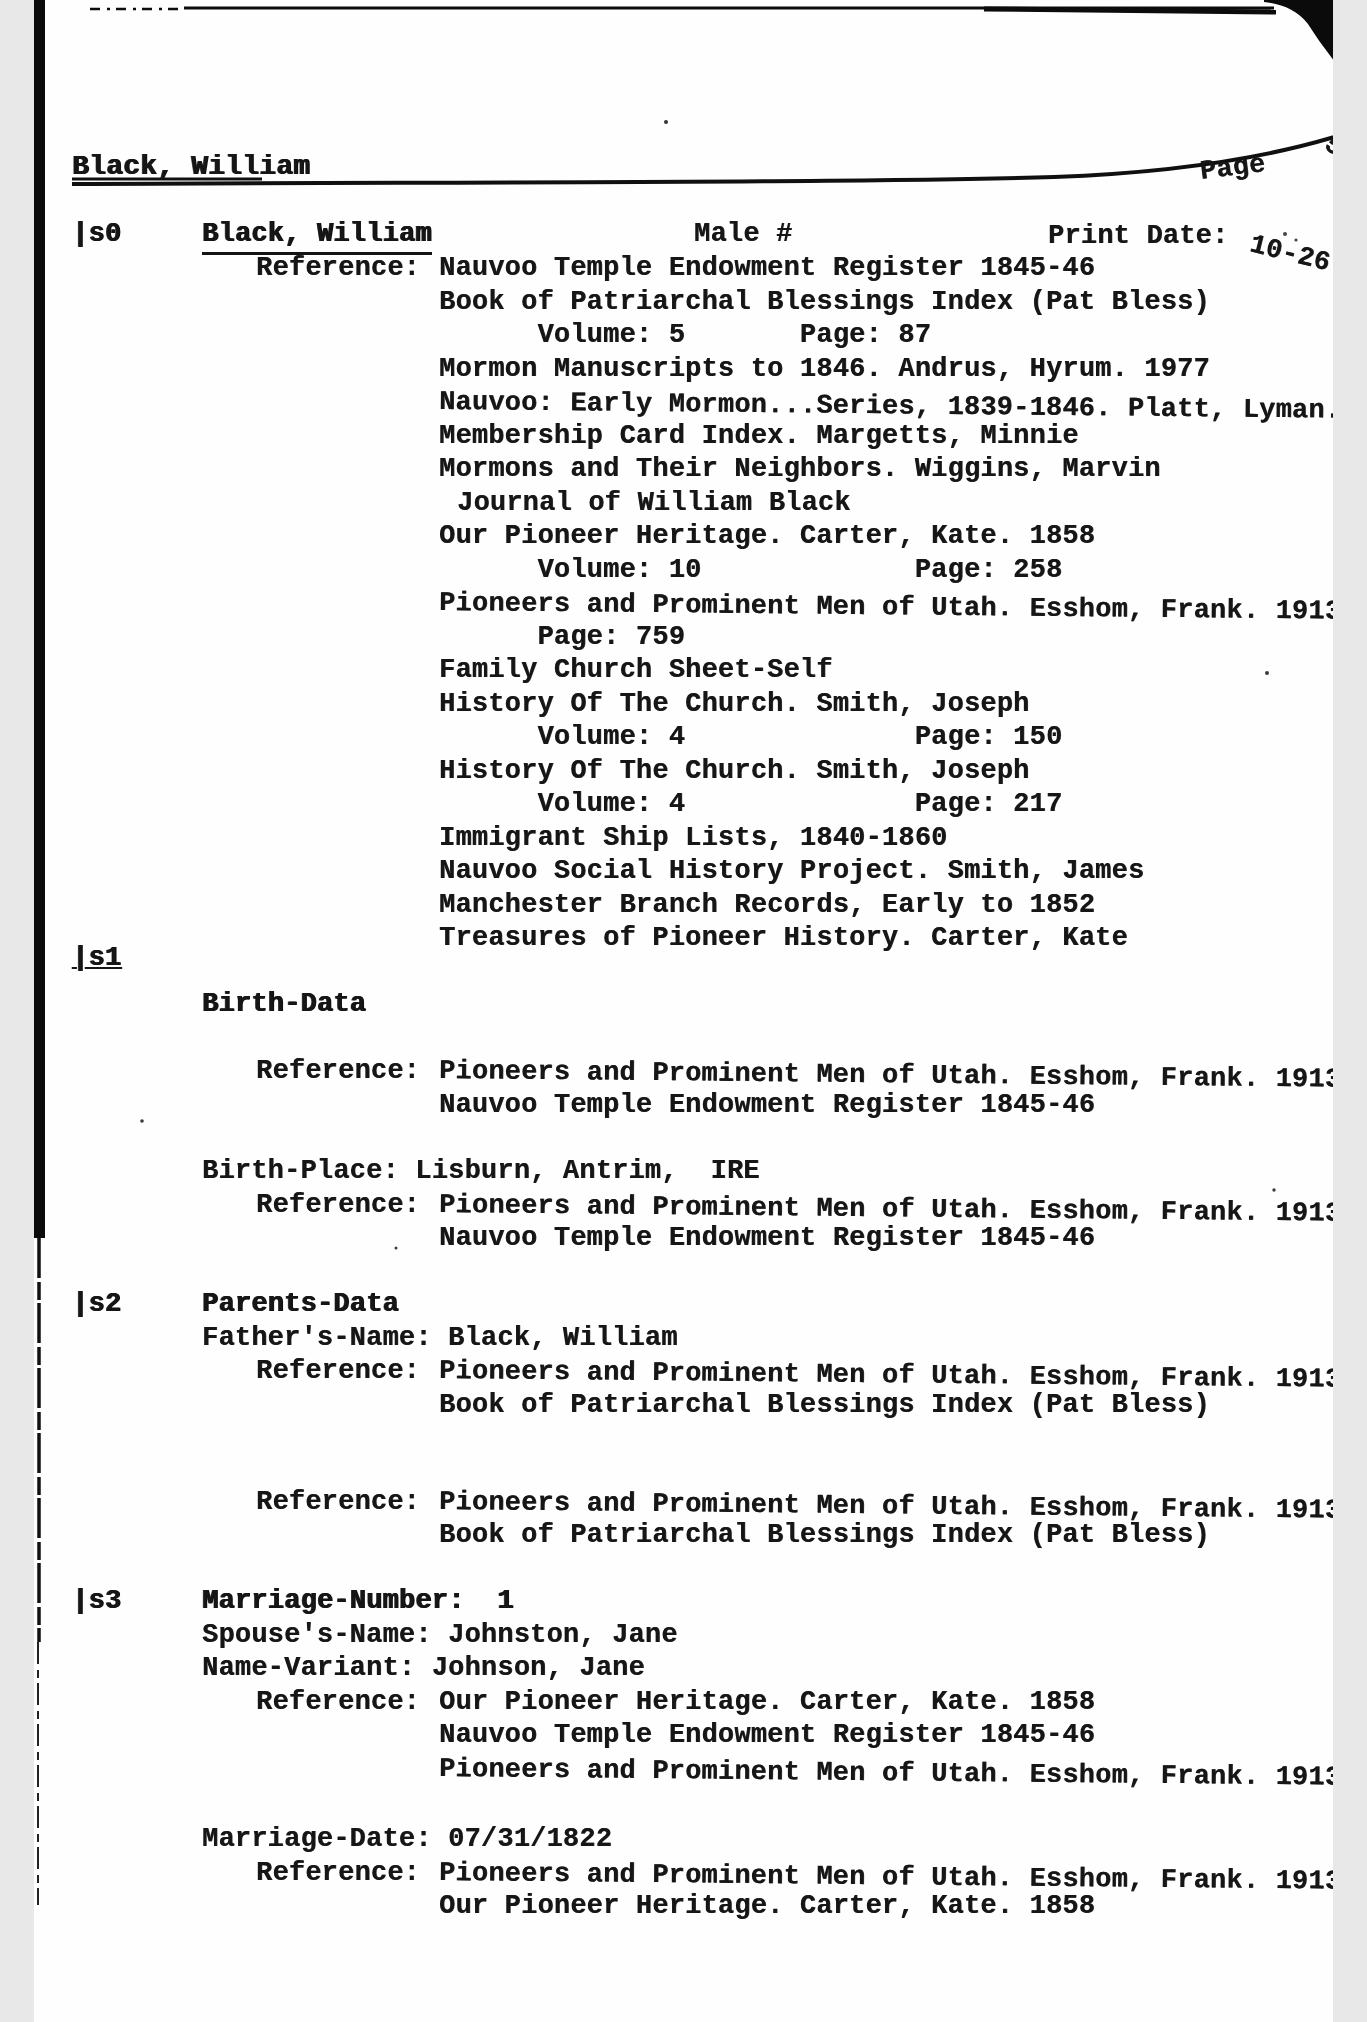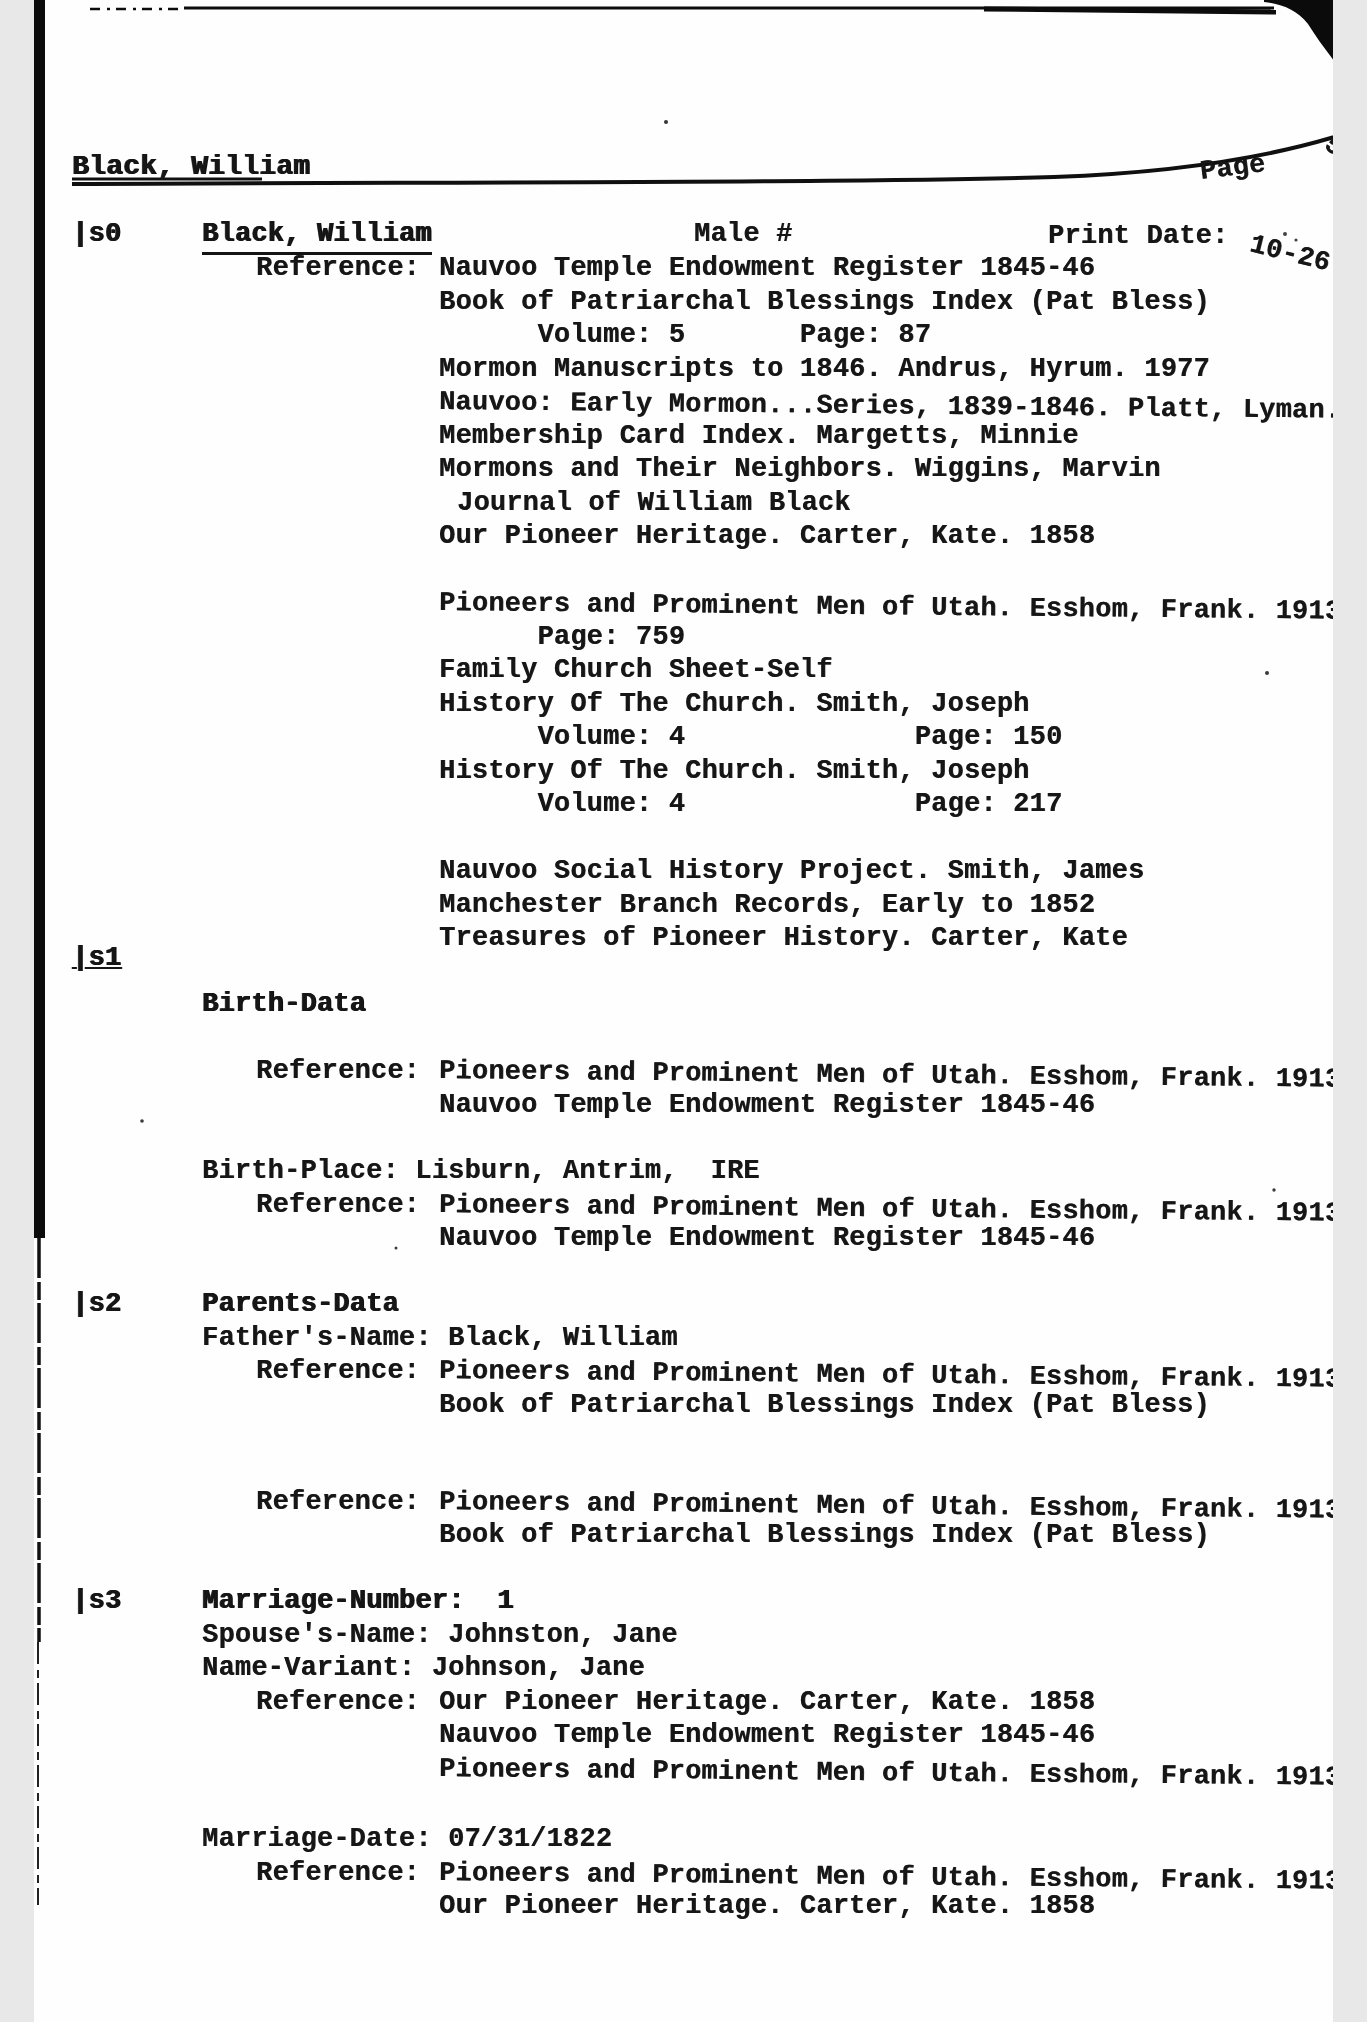--- a/index.html
+++ b/index.html
@@ -69,27 +69,29 @@
   <div class="line" style="left:222px; top:252px;">Reference:</div>
   <div class="line" style="left:405px; top:252px;">Nauvoo Temple Endowment Register 1845-46</div>
   <div class="line" style="left:405px; top:286px;">Book of Patriarchal Blessings Index (Pat Bless)</div>
   <div class="line" style="left:405px; top:319px;">      Volume: 5       Page: 87</div>
   <div class="line" style="left:405px; top:353px;">Mormon Manuscripts to 1846. Andrus, Hyrum. 1977</div>
   <div class="line tilt" style="left:405px; top:386px;">Nauvoo: Early Mormon...Series, 1839-1846. Platt, Lyman.</div>
   <div class="line" style="left:405px; top:420px;">Membership Card Index. Margetts, Minnie</div>
   <div class="line" style="left:405px; top:453px;">Mormons and Their Neighbors. Wiggins, Marvin</div>
   <div class="line" style="left:383px; top:487px;margin-left:40px;">Journal of William Black</div>
   <div class="line" style="left:405px; top:520px;">Our Pioneer Heritage. Carter, Kate. 1858</div>
+  <div class="line" style="left:405px; top:554px;">      Volume: 10             Page: 258</div>
   <div class="line tilt" style="left:405px; top:587px;">Pioneers and Prominent Men of Utah. Esshom, Frank. 1913</div>
   <div class="line" style="left:405px; top:621px;">      Page: 759</div>
   <div class="line" style="left:405px; top:654px;">Family Church Sheet-Self</div>
   <div class="line" style="left:405px; top:688px;">History Of The Church. Smith, Joseph</div>
   <div class="line" style="left:405px; top:721px;">      Volume: 4              Page: 150</div>
   <div class="line" style="left:405px; top:755px;">History Of The Church. Smith, Joseph</div>
   <div class="line" style="left:405px; top:788px;">      Volume: 4              Page: 217</div>
+  <div class="line" style="left:405px; top:822px;">Immigrant Ship Lists, 1840-1860</div>
   <div class="line" style="left:405px; top:855px;">Nauvoo Social History Project. Smith, James</div>
   <div class="line" style="left:405px; top:889px;">Manchester Branch Records, Early to 1852</div>
   <div class="line" style="left:405px; top:922px;">Treasures of Pioneer History. Carter, Kate</div>
 
   <div class="line hvy" style="left:38px; top:942px;text-decoration:underline;">|s1</div>
   <div class="line hvy" style="left:168px; top:988px;">Birth-Data</div>
   <div class="line" style="left:222px; top:1055px;">Reference:</div>
   <div class="line tilt" style="left:405px; top:1055px;">Pioneers and Prominent Men of Utah. Esshom, Frank. 1913</div>
   <div class="line" style="left:405px; top:1089px;">Nauvoo Temple Endowment Register 1845-46</div>
   <div class="line" style="left:168px; top:1155px;">Birth-Place: Lisburn, Antrim,  IRE</div>

